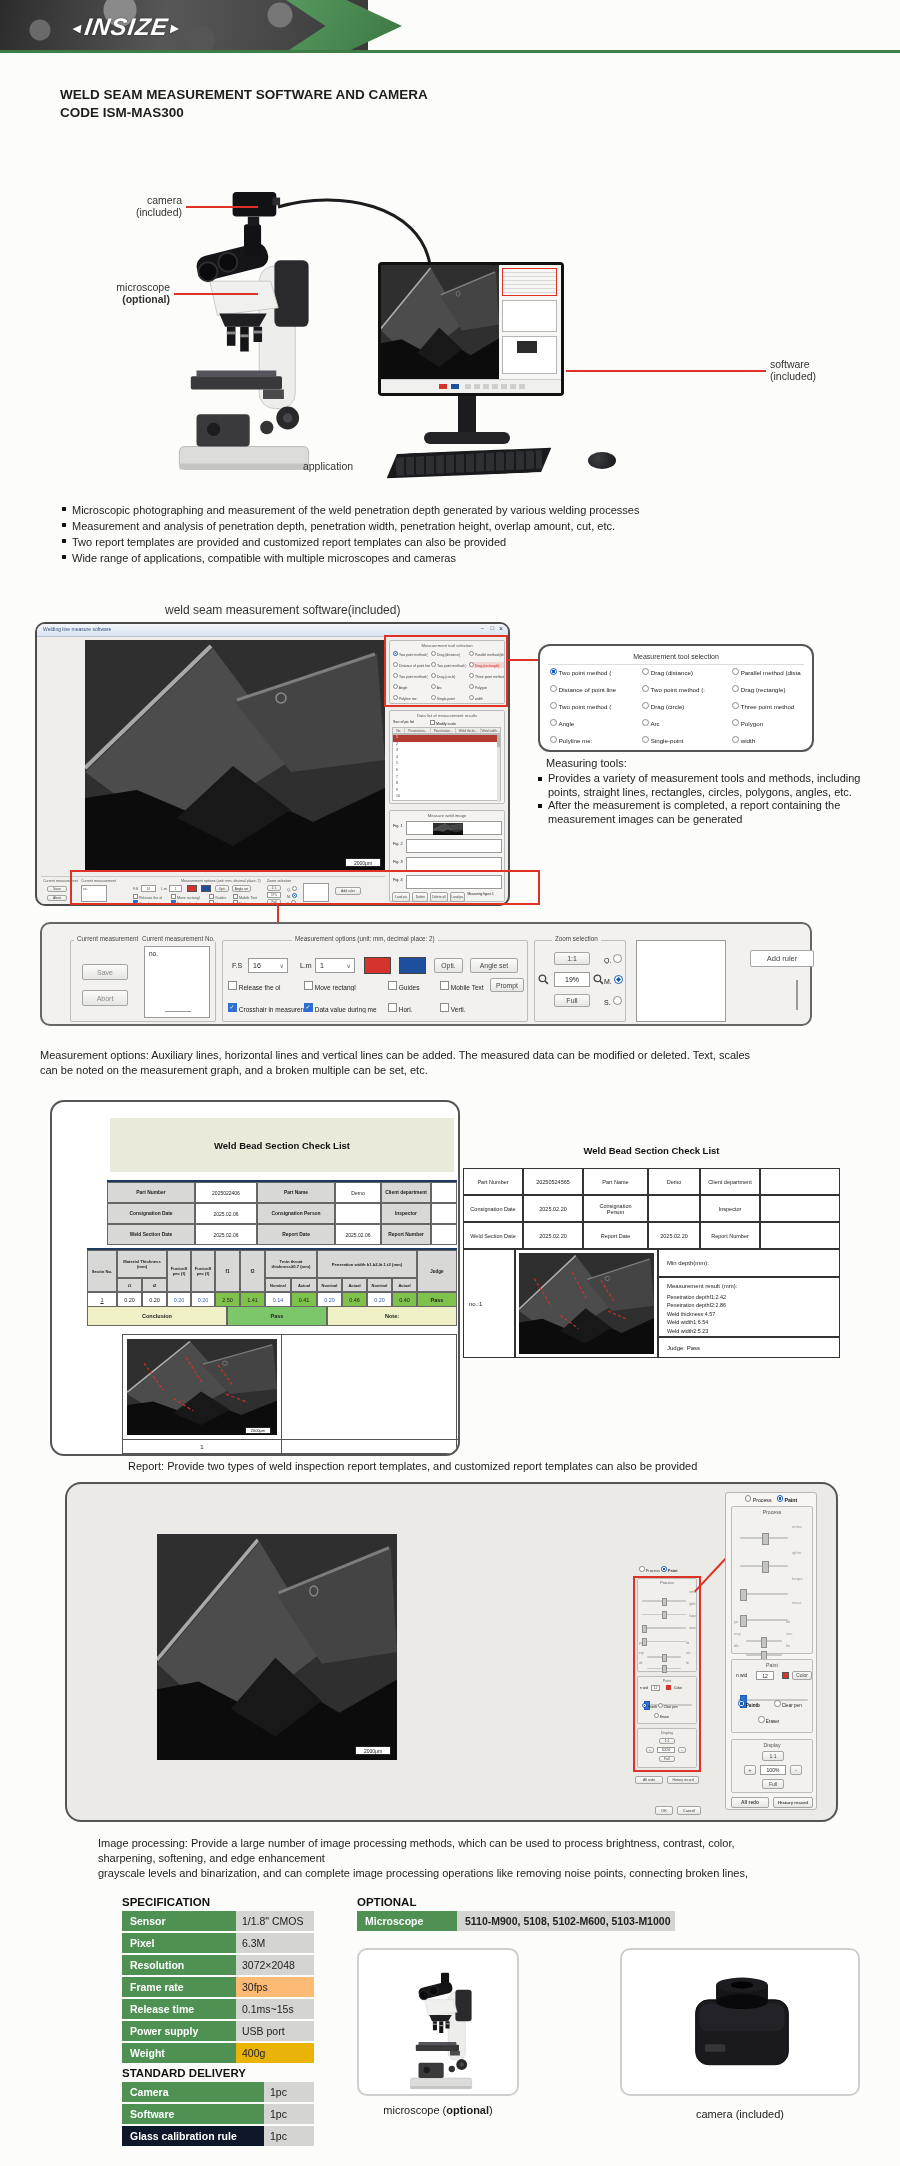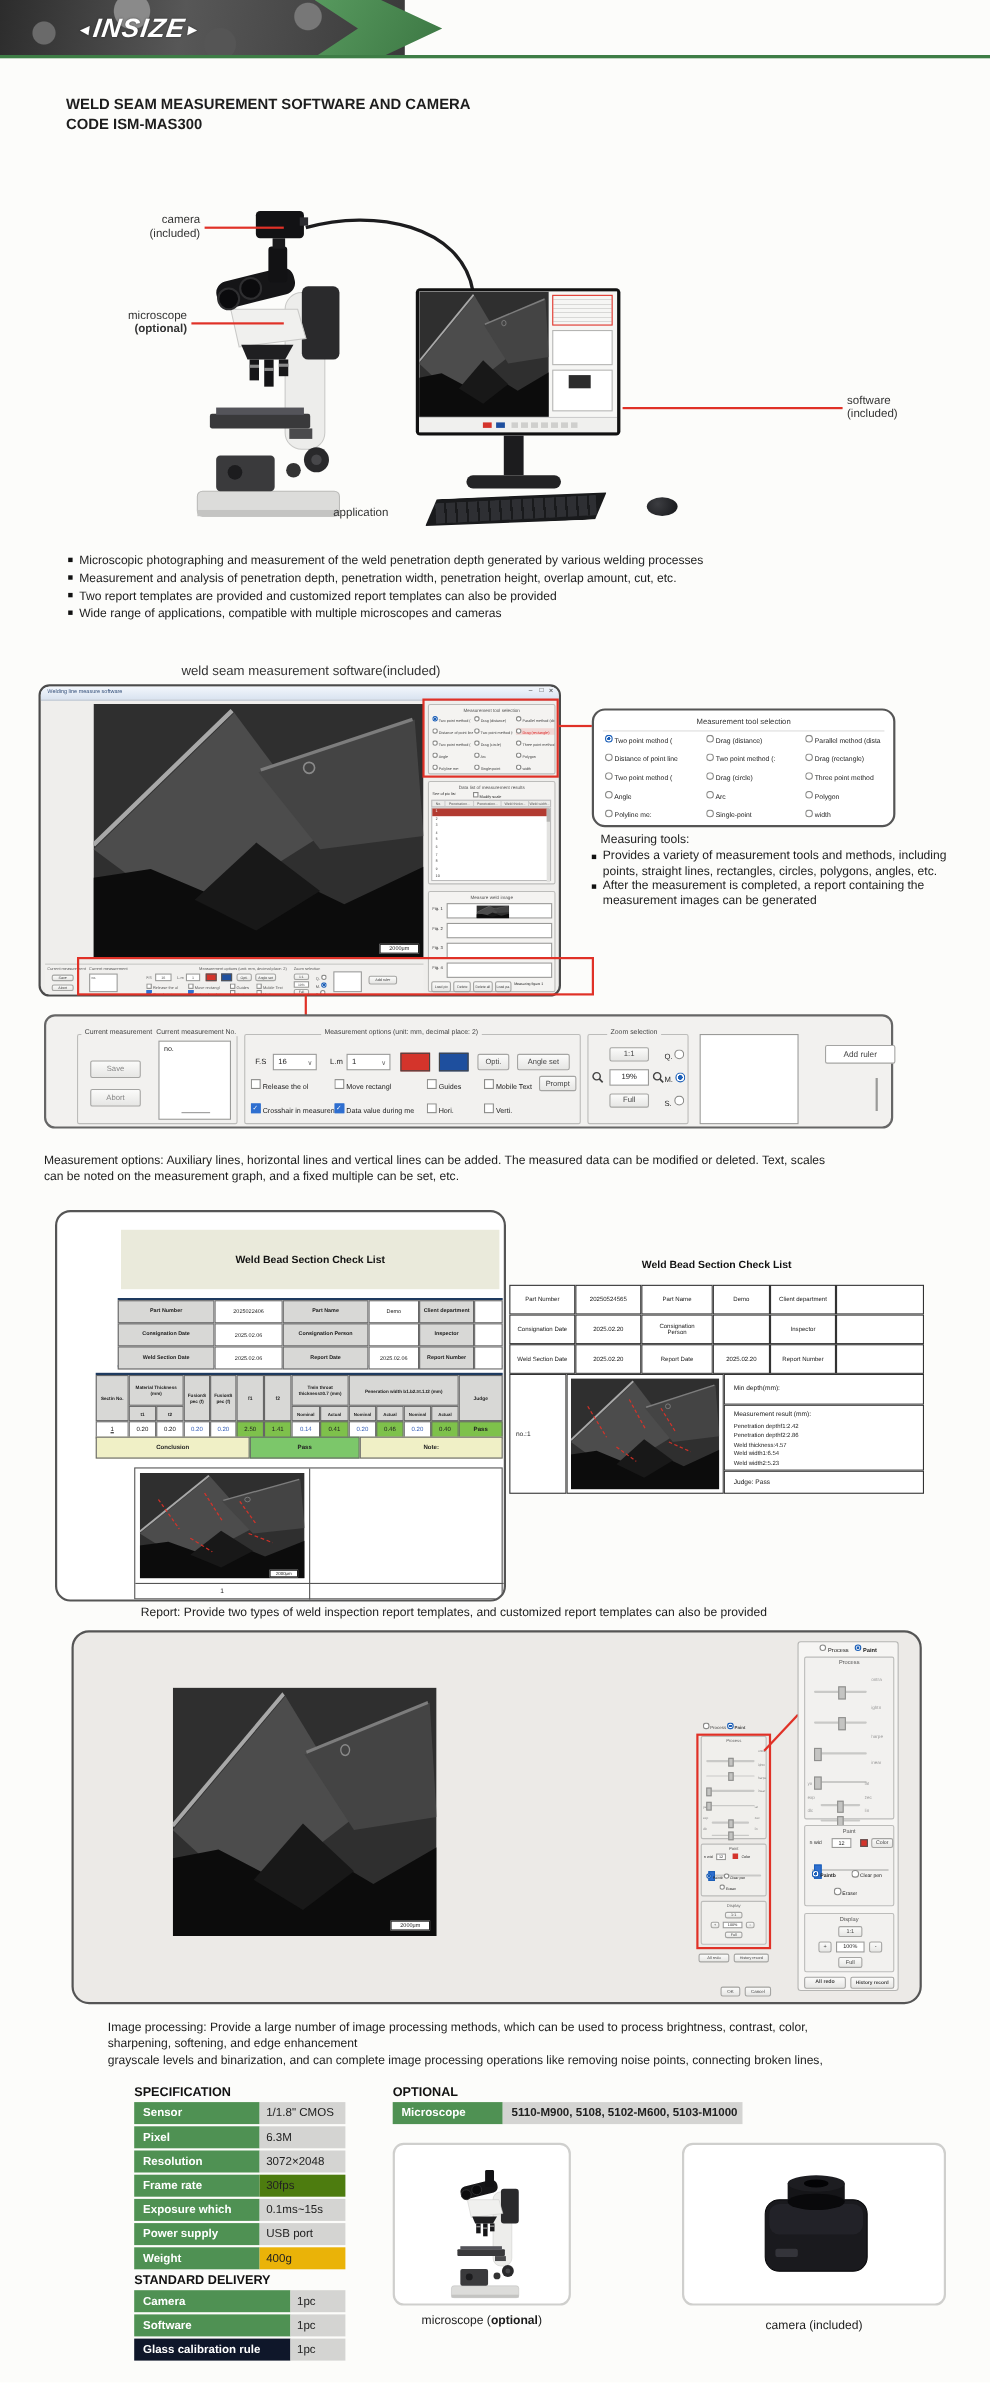--- a/index.html
+++ b/index.html
@@ -410,21 +410,21 @@
     <div class="a tiny" style="left:562px;top:30px;font-size:7px"><span>Q.</span> <span class="rd" style="width:7px;height:7px"></span></div>
     <div class="a tiny" style="left:562px;top:51px;font-size:7px"><span>M.</span> <span class="rd on" style="width:7px;height:7px"></span></div>
     <div class="a tiny" style="left:562px;top:72px;font-size:7px"><span>S.</span> <span class="rd" style="width:7px;height:7px"></span></div>
     <div class="wh a" style="left:594px;top:16px;width:90px;height:82px"></div>
     <div class="btn a" style="left:708px;top:26px;width:64px;height:17px;font-size:7.5px;background:#fff">Add ruler</div>
     <div class="a" style="left:754px;top:56px;width:2px;height:30px;background:#9a9a98"></div>
   </div>
 
   <div class="a" style="left:40px;top:1048px;font-size:11px;line-height:15px;color:#1c1c1c">
     <div>Measurement options: Auxiliary lines, horizontal lines and vertical lines can be added. The measured data can be modified or deleted. Text, scales</div>
-    <div>can be noted on the measurement graph, and a  fixed multiple can be set, etc.</div>
+    <div>can be noted on the measurement graph, and a  broken multiple can be set, etc.</div>
   </div>
 
   <div class="a" style="left:50px;top:1100px;width:410px;height:356px;border:2px solid #555;border-radius:14px;background:#fff;overflow:hidden">
     <div class="a c b" style="left:58px;top:16px;width:344px;height:54px;background:#eaeadb;font-size:9.5px;color:#111">Weld Bead Section Check List</div>
 
     <div class="a" style="left:55px;top:78px;width:350px;height:63px;border-top:2.5px solid #1e3a5f;border-bottom:2.5px solid #1e3a5f">
       <div class="cell lbl" style="left:0;top:0;width:88px;height:21px;font-size:4.9px">Part Number</div>
       <div class="cell" style="left:88px;top:0;width:62px;height:21px;font-size:5px">2025022406</div>
       <div class="cell lbl" style="left:150px;top:0;width:78px;height:21px;font-size:4.9px">Part Name</div>
       <div class="cell" style="left:228px;top:0;width:46px;height:21px;font-size:5px">Demo</div>
@@ -691,24 +691,24 @@
     <div style="display:flex;margin-bottom:2px">
         <div class="b" style="width:106px;background:#4f9153;color:#fff;padding:4px 0 4px 8px">Pixel</div>
         <div style="width:72px;background:#d4d4d2;padding:4px 0 4px 6px">6.3M</div>
       </div>
     <div style="display:flex;margin-bottom:2px">
         <div class="b" style="width:106px;background:#4f9153;color:#fff;padding:4px 0 4px 8px">Resolution</div>
         <div style="width:72px;background:#d4d4d2;padding:4px 0 4px 6px">3072×2048</div>
       </div>
     <div style="display:flex;margin-bottom:2px">
         <div class="b" style="width:106px;background:#4f9153;color:#fff;padding:4px 0 4px 8px">Frame rate</div>
-        <div style="width:72px;background:#4d7c0f;padding:4px 0 4px 6px">30fps</div>
-      </div>
-    <div style="display:flex;margin-bottom:2px">
-        <div class="b" style="width:106px;background:#4f9153;color:#fff;padding:4px 0 4px 8px">Exposure which</div>
+        <div style="width:72px;background:#fdba74;padding:4px 0 4px 6px">30fps</div>
+      </div>
+    <div style="display:flex;margin-bottom:2px">
+        <div class="b" style="width:106px;background:#4f9153;color:#fff;padding:4px 0 4px 8px">Release time</div>
         <div style="width:72px;background:#d4d4d2;padding:4px 0 4px 6px">0.1ms~15s</div>
       </div>
     <div style="display:flex;margin-bottom:2px">
         <div class="b" style="width:106px;background:#4f9153;color:#fff;padding:4px 0 4px 8px">Power supply</div>
         <div style="width:72px;background:#d4d4d2;padding:4px 0 4px 6px">USB port</div>
       </div>
     <div style="display:flex;margin-bottom:2px">
         <div class="b" style="width:106px;background:#4f9153;color:#fff;padding:4px 0 4px 8px">Weight</div>
         <div style="width:72px;background:#eab308;padding:4px 0 4px 6px">400g</div>
       </div>

